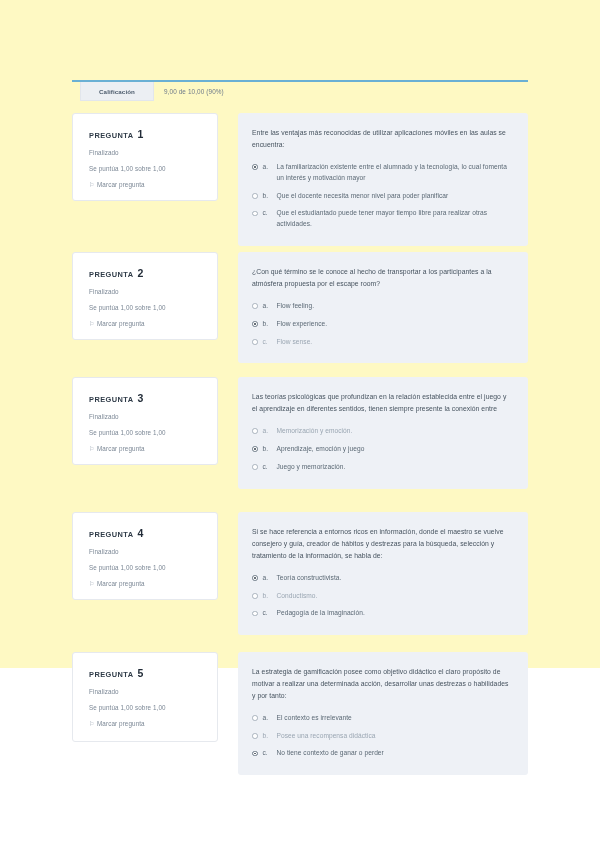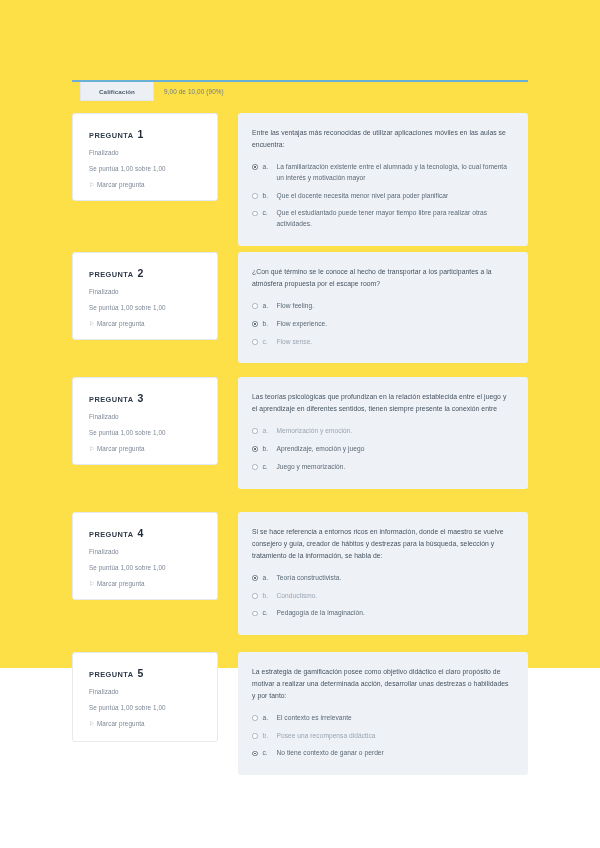--- a/index.html
+++ b/index.html
@@ -13,21 +13,21 @@
     font-family: "Liberation Sans", sans-serif;
     color: #2b3a4a;
     -webkit-font-smoothing: antialiased;
     overflow: hidden;
   }
 
   .page {
     position: relative;
     width: 600px;
     height: 668px;
-    background: #fde047;
+    background: #fef9c3;
   }
 
   
   .header {
     position: absolute;
     left: 72px;
     top: 80px;
     width: 456px;
     height: 22px;
   }

